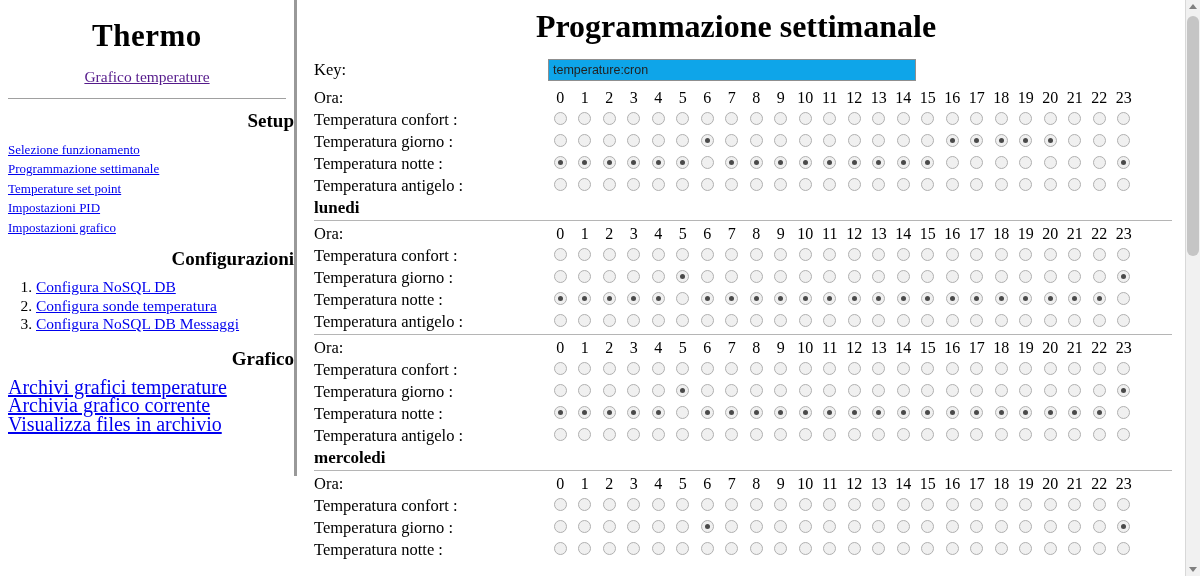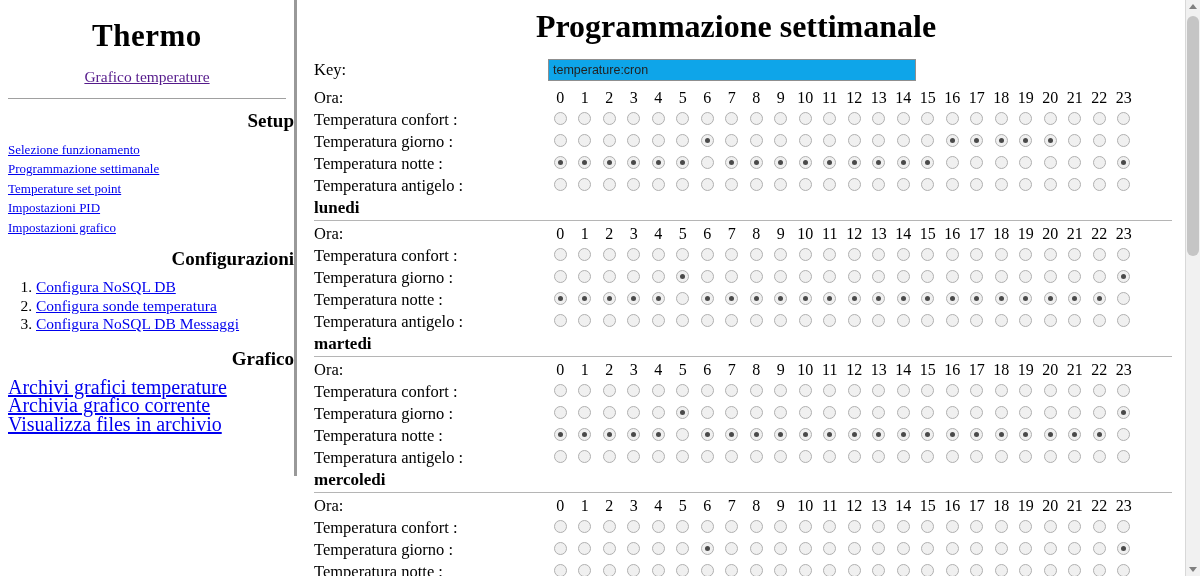--- a/index.html
+++ b/index.html
@@ -549,21 +549,20 @@
             <div class="hcell"><span class="radio"></span></div>
             <div class="hcell"><span class="radio"></span></div>
             <div class="hcell"><span class="radio"></span></div>
             <div class="hcell"><span class="radio"></span></div>
             <div class="hcell"><span class="radio"></span></div>
             <div class="hcell"><span class="radio"></span></div>
             <div class="hcell"><span class="radio"></span></div>
             <div class="hcell"><span class="radio"></span></div>
           </div>
         </div>
-        <div class="dayname">martedi</div>
         <hr class="sep">
         <div class="row">
           <div class="row-label">Ora:</div>
           <div class="hours">
             <div class="hcell">0</div>
             <div class="hcell">1</div>
             <div class="hcell">2</div>
             <div class="hcell">3</div>
             <div class="hcell">4</div>
             <div class="hcell">5</div>

